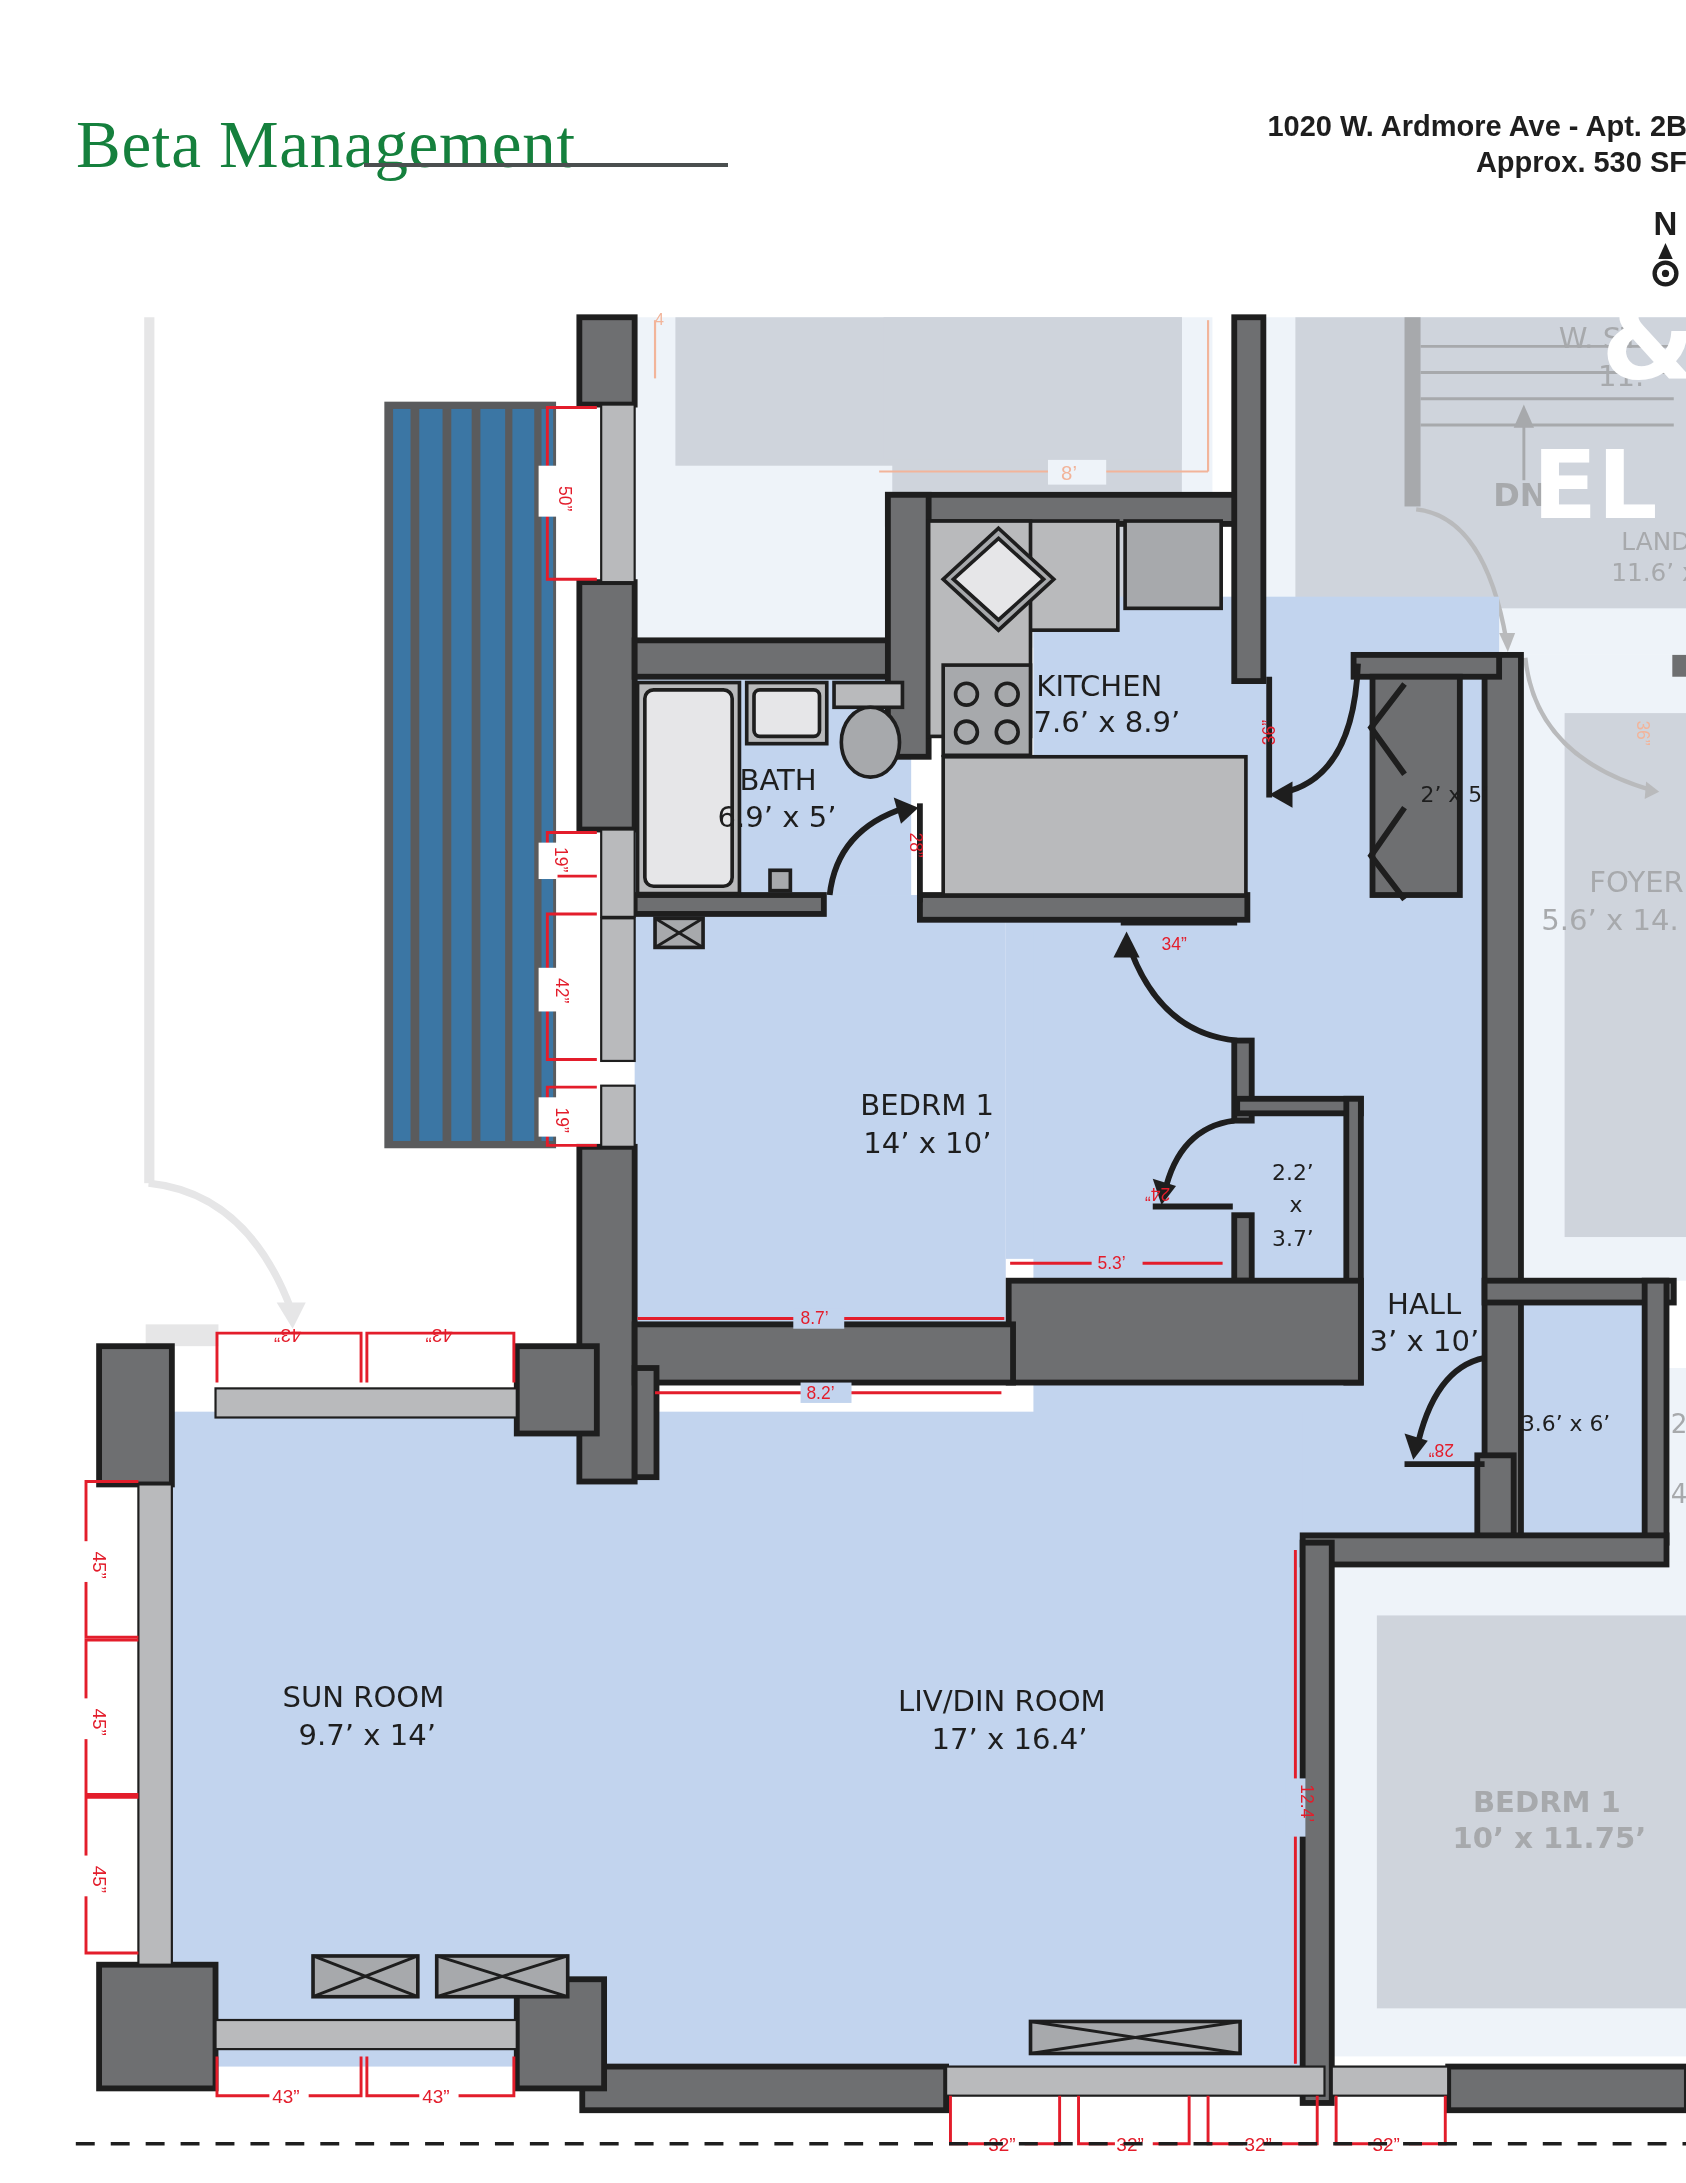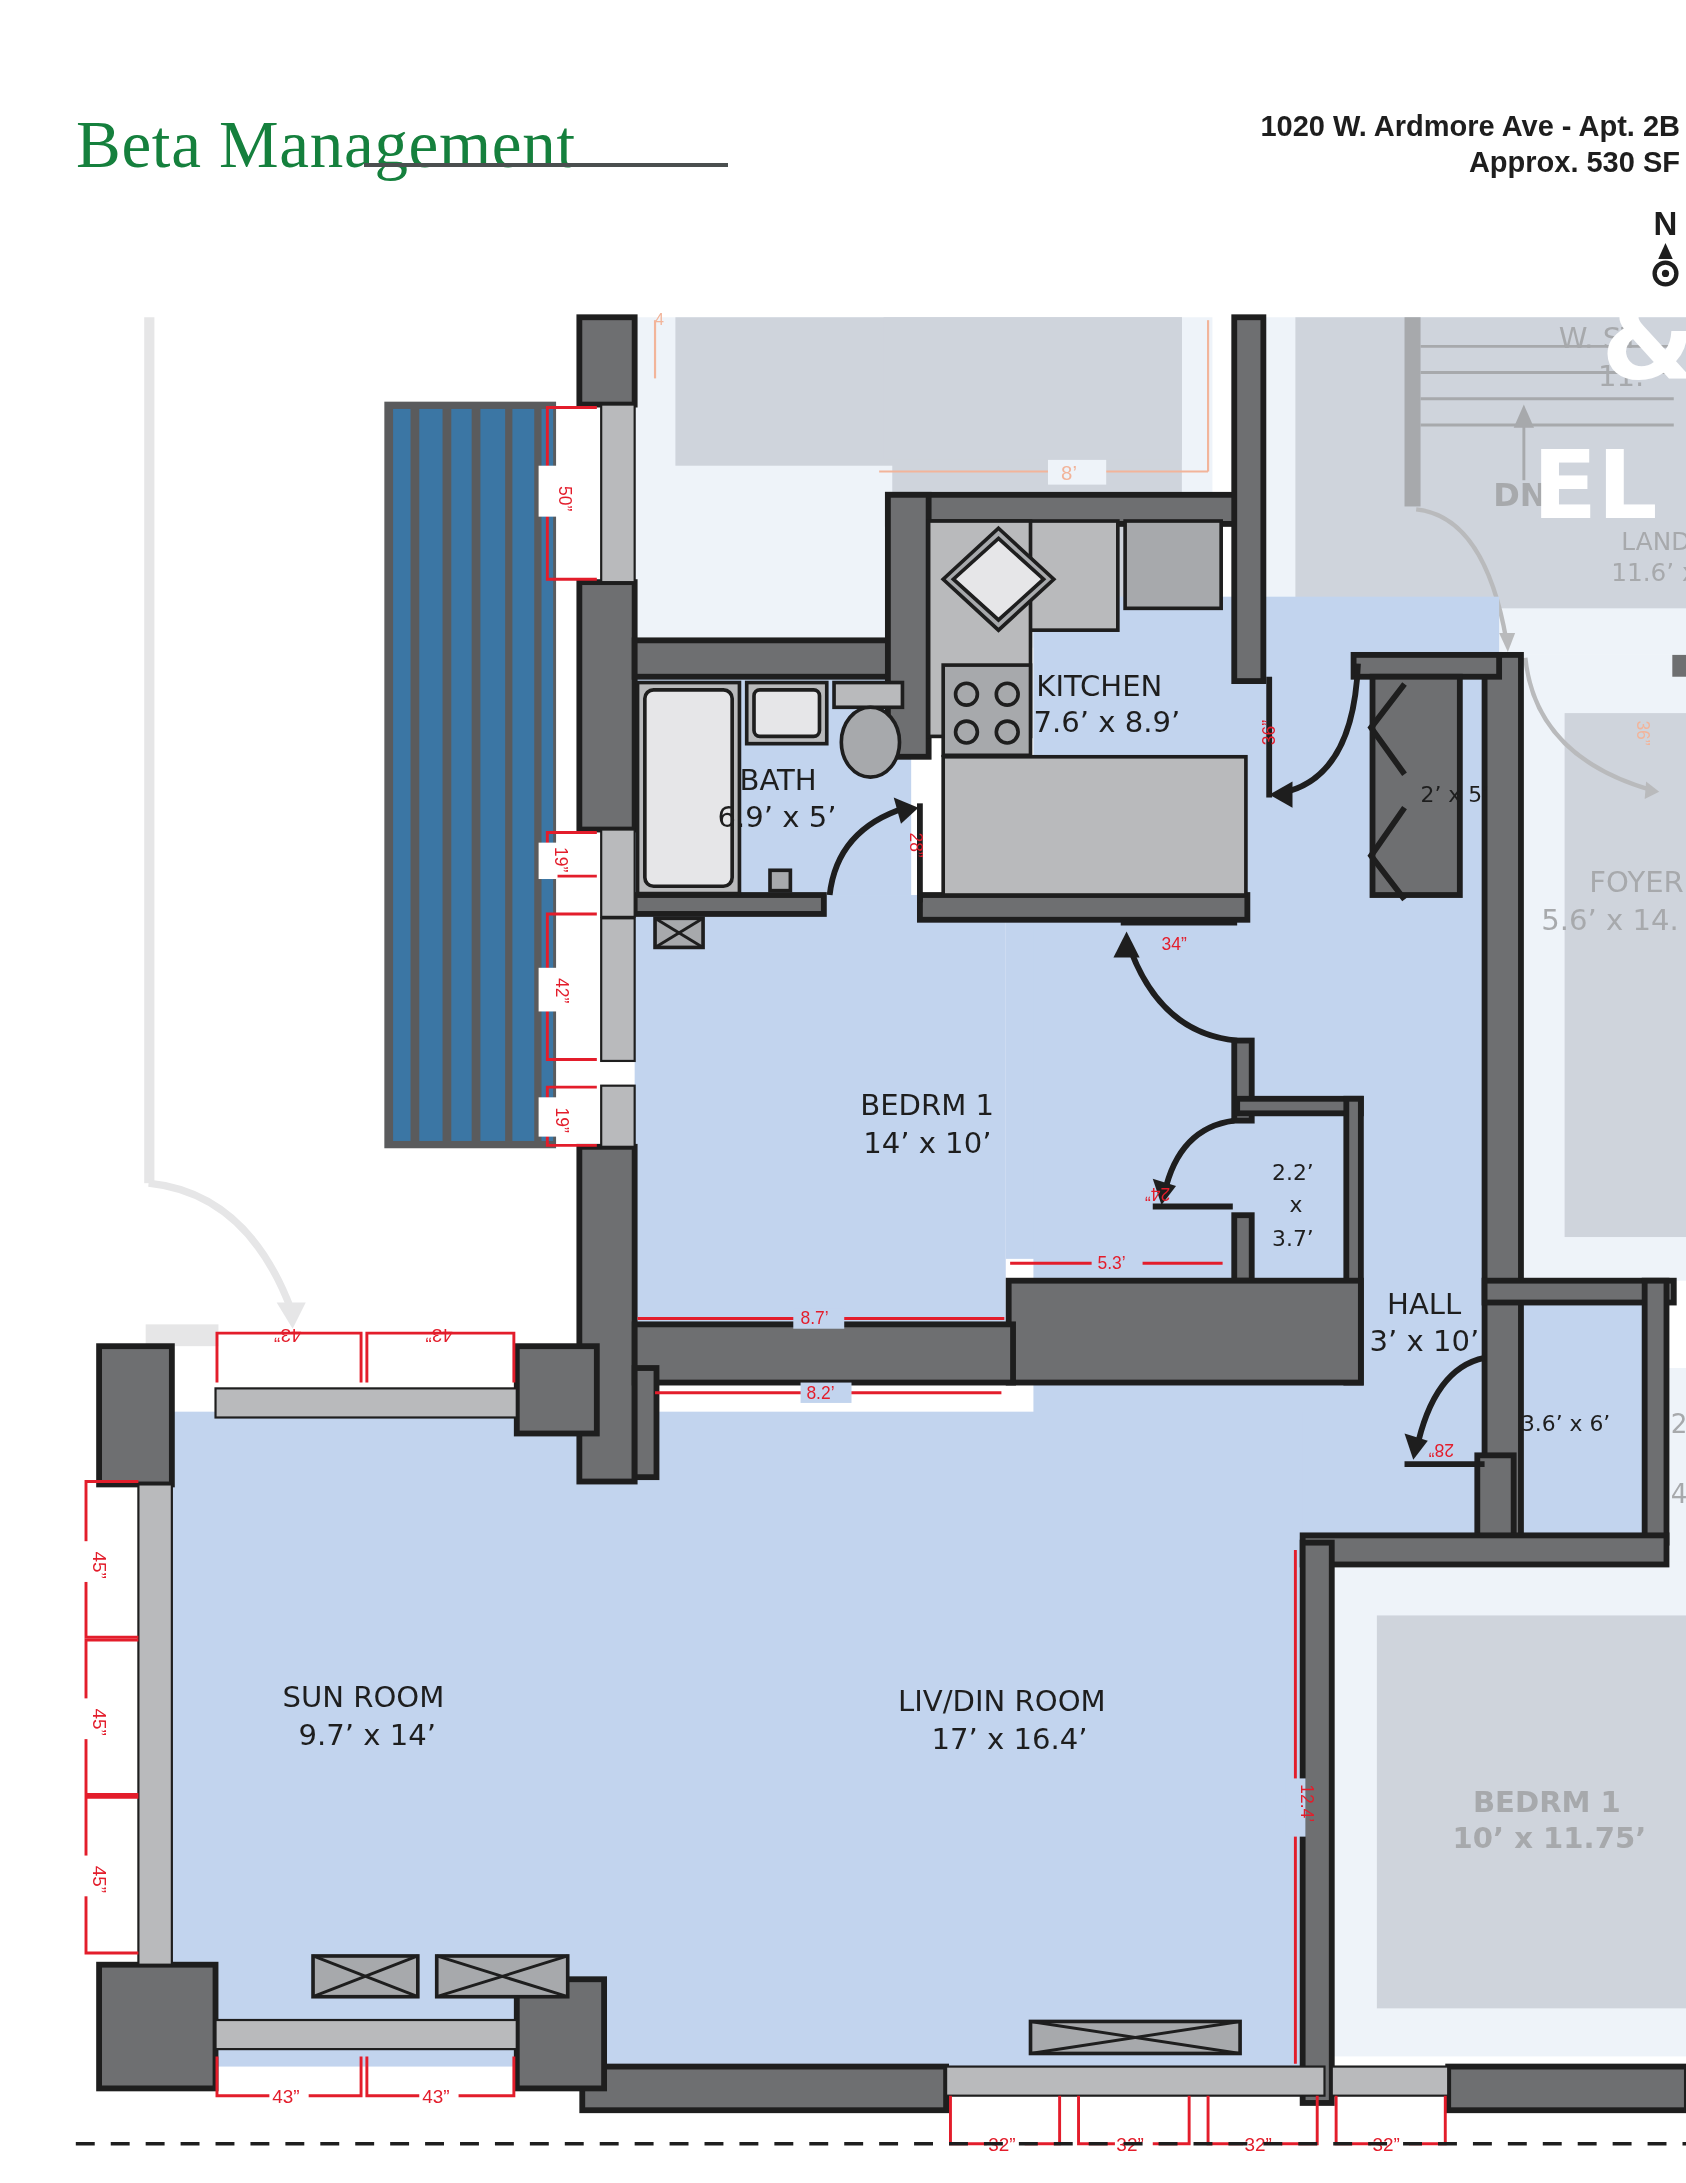--- a/index.html
+++ b/index.html
@@ -1,21 +1,21 @@
 <!DOCTYPE html>
 <html style="font-size:11.6px"><head>
 <meta charset="utf-8">
 <style>
   html, body { margin: 0; padding: 0; background: #ffffff; }
   body { width: 1687px; height: 2183px; position: relative; overflow: hidden;
          font-family: "Liberation Sans", sans-serif; }
   .brand { position: absolute; left: 76px; top: 93px; font-family: "Liberation Serif", "DejaVu Serif", serif;
            font-size: 67px; color: #15803d; letter-spacing: 0.7px; margin-top: 13px; }
   .brand-line { position: absolute; left: 364px; top: 163px; width: 364px; height: 4.4px; background: #4a4f4f; }
-  .addr { position: absolute; right: 7px; top: 108px; text-align: right; font-weight: bold;
+  .addr { position: absolute; right: 0; top: 108px; text-align: right; font-weight: bold;
           font-size: 29px; line-height: 36px; color: #1e1e1e; width: 655px; }
   .addr div { white-space: nowrap; }
   .north { position: absolute; left: 1651px; top: 207px; width: 29px; text-align: center; }
   .north .n { font-weight: bold; font-size: 33px; color: #1e1e1e; line-height: 33px; }
   svg.plan { position: absolute; left: 0; top: 0; }
   .lbl { font-family: "DejaVu Sans", sans-serif; fill: #1e1e1e; }
   .lbl-ghost { font-family: "DejaVu Sans", sans-serif; fill: #a7a9ac; }
   .dim { font-family: "Liberation Sans", sans-serif; fill: #e31d2b; }
   .dim-ghost { font-family: "Liberation Sans", sans-serif; fill: #f2b49a; }
 </style>

